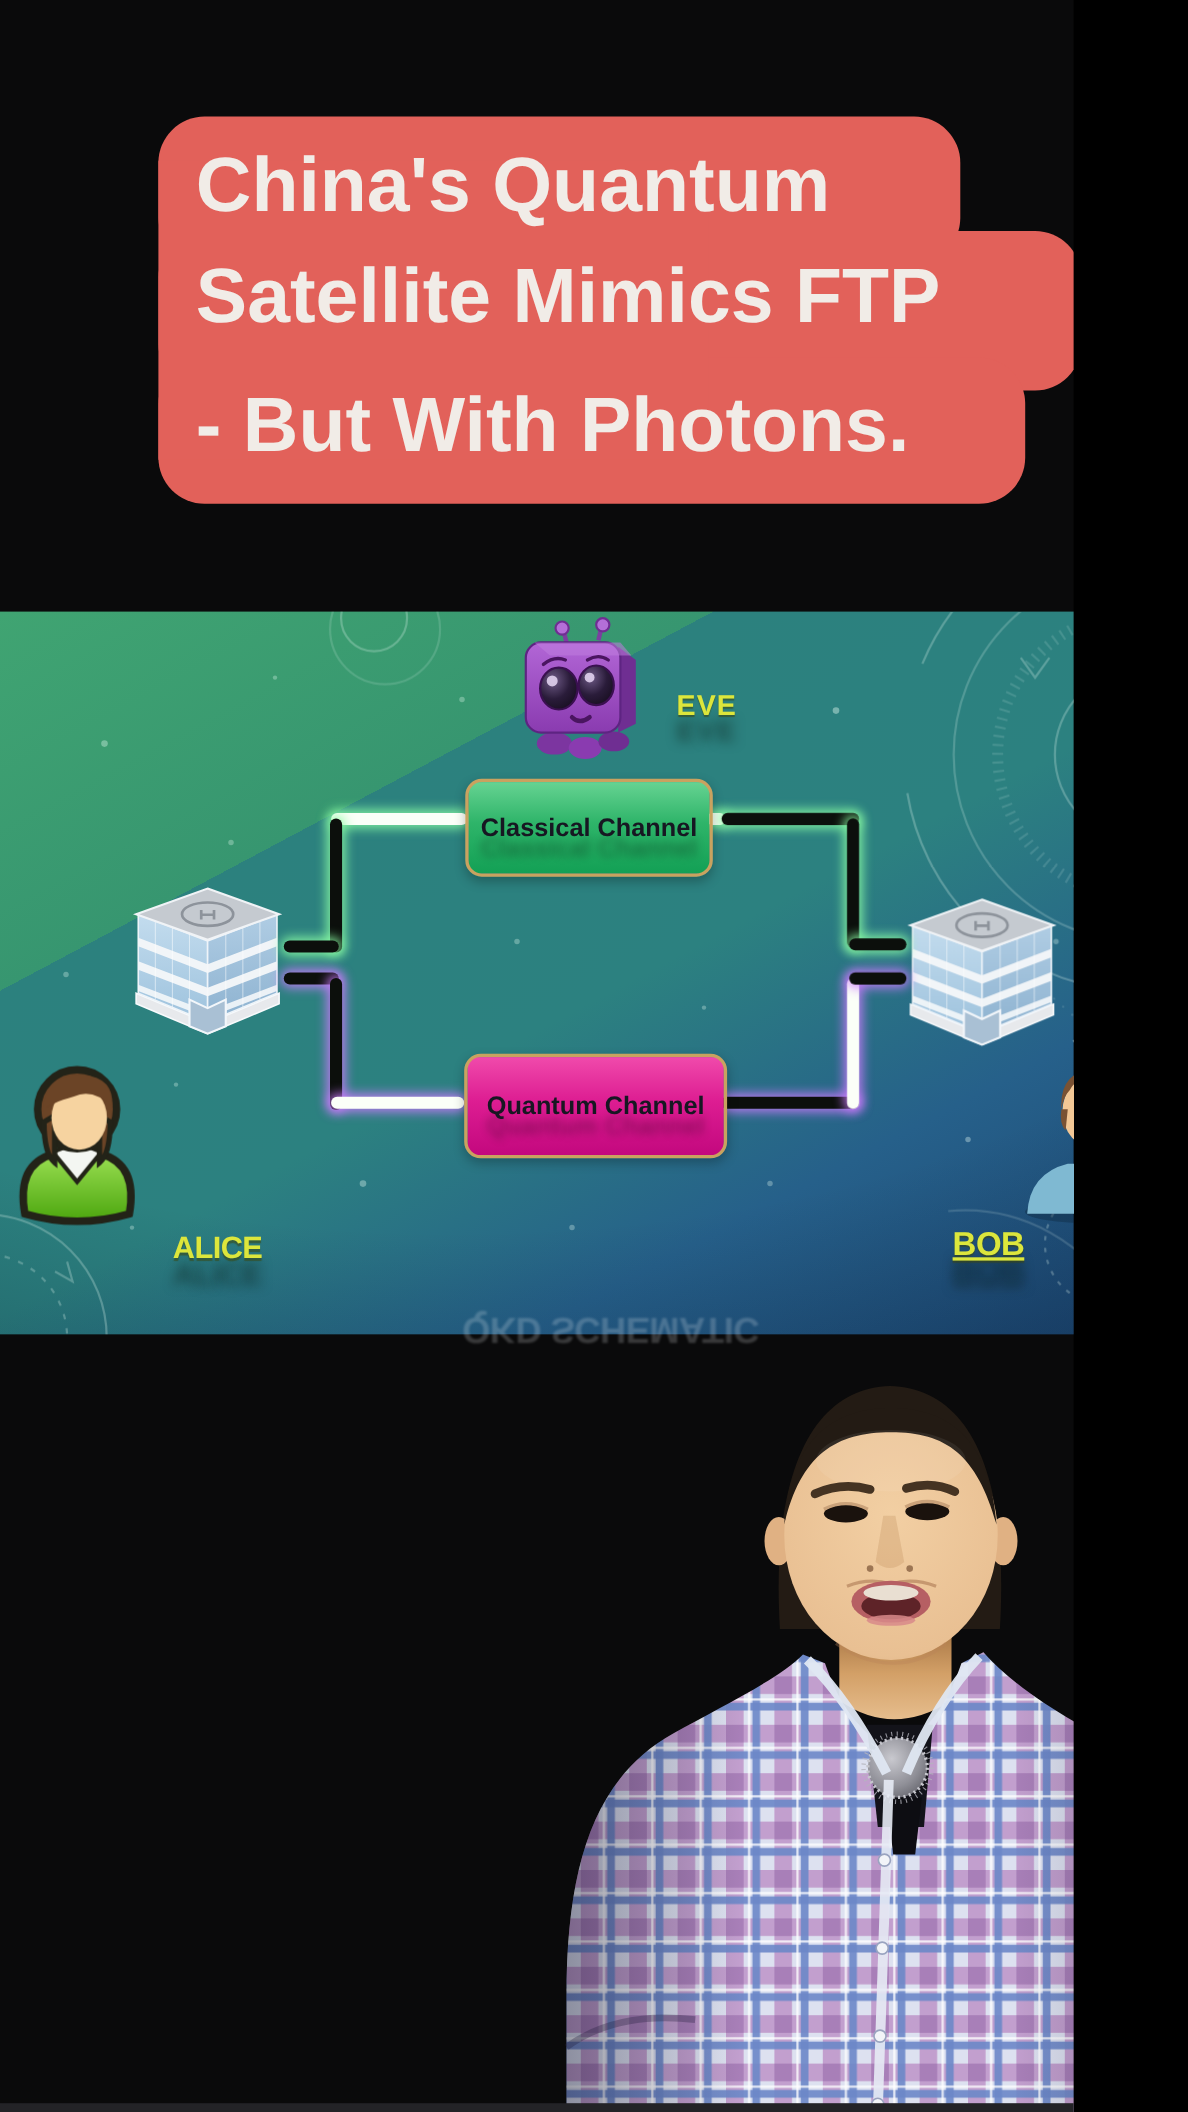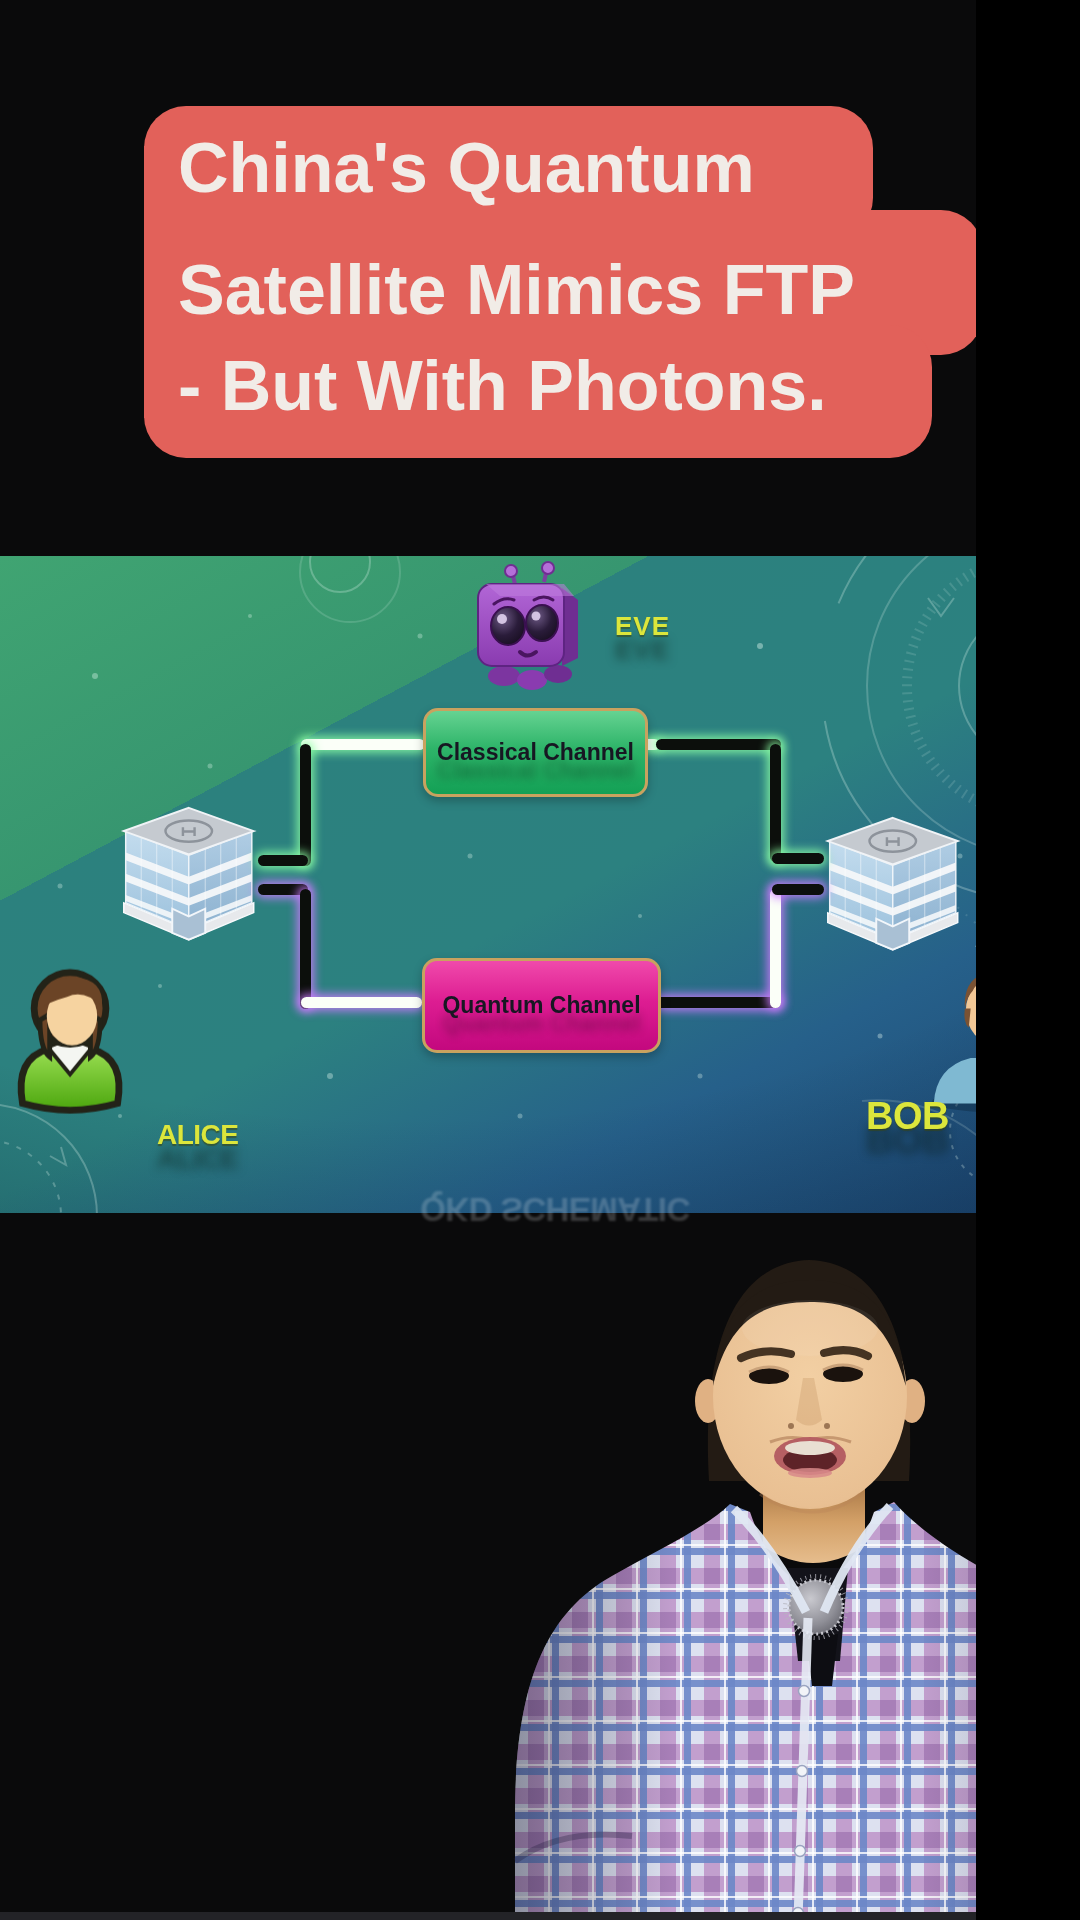--- a/index.html
+++ b/index.html
@@ -29,23 +29,23 @@
          box-shadow:0 4px 10px rgba(0,0,0,.25);}
   .chbox .chlabel{font-weight:bold;font-size:23px;color:#171722;white-space:nowrap;
          text-shadow:0 18px 8px rgba(0,0,0,.32);}
   #classical-box{left:423px;top:152px;width:219px;height:83px;
          background:linear-gradient(180deg,#66d392 0%,#2eb469 45%,#13a055 100%);}
   #quantum-box{left:422px;top:402px;width:233px;height:89px;
          background:linear-gradient(180deg,#f04aab 0%,#dd1d92 45%,#c3087e 100%);}
 
   .namelabel{position:absolute;font-weight:bold;color:#dce63c;white-space:nowrap;
          text-shadow:0 2px 1px rgba(60,70,10,.55), 0 24px 10px rgba(10,25,20,.5);}
-  #eve-label{left:615px;top:55px;font-size:26px;letter-spacing:1px;}
+  #eve-label{left:615px;top:70px;font-size:26px;letter-spacing:1px;}
   #alice-label{left:157px;top:563px;font-size:28px;letter-spacing:-0.5px;}
-  #bob-label{left:866px;top:539px;font-size:38px;letter-spacing:-0.5px;}
+  #bob-label{left:866px;top:559px;font-size:30px;letter-spacing:-0.5px;text-decoration:underline;}
 
   #qkd-caption{position:absolute;left:390px;top:596px;width:330px;text-align:center;
          font-size:33px;font-weight:bold;letter-spacing:-0.5px;color:#f3f5f7;
          text-shadow:0 2px 3px rgba(10,20,40,.4);}
   #qkd-caption-reflection{position:absolute;left:390px;top:634px;width:330px;text-align:center;
          font-size:33px;font-weight:bold;letter-spacing:-0.5px;color:#f3f5f7;
          transform:scaleY(-1);opacity:.20;filter:blur(1px);}
 
   
   #presenter{position:absolute;left:0;top:1216px;width:1080px;height:704px;}
@@ -56,21 +56,21 @@
 
 <div id="stage">
 
   <div>
     <div class="tseg" style="left:144px;top:106px;width:729px;height:134px;"></div>
     <div class="tseg" style="left:144px;top:210px;width:839px;height:145px;"></div>
     <div class="tseg" style="left:144px;top:325px;width:788px;height:133px;"></div>
     <div class="tseg" style="left:144px;top:146px;width:500px;height:272px;border-radius:0;"></div>
 
     <div class="tline" style="top:130px;">China's Quantum</div>
-    <div class="tline" style="top:252px;">Satellite Mimics FTP</div>
+    <div class="tline" style="top:231px;">Satellite Mimics FTP</div>
     <div class="tline" style="top:348px;">- But With Photons.</div>
   </div>
 
   <div id="band">
     <div class="vignette"></div>
 
     <svg class="abs" style="left:0;top:0" width="1080" height="657" viewBox="0 0 1080 657">
       <defs>
         <linearGradient id="glassL" x1="0" y1="0" x2="0" y2="1">
           <stop offset="0" stop-color="#c3dcee"></stop>

